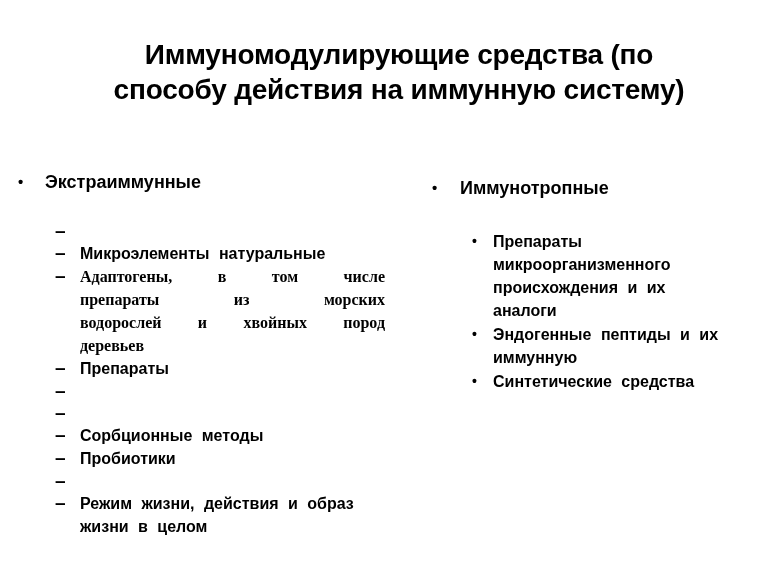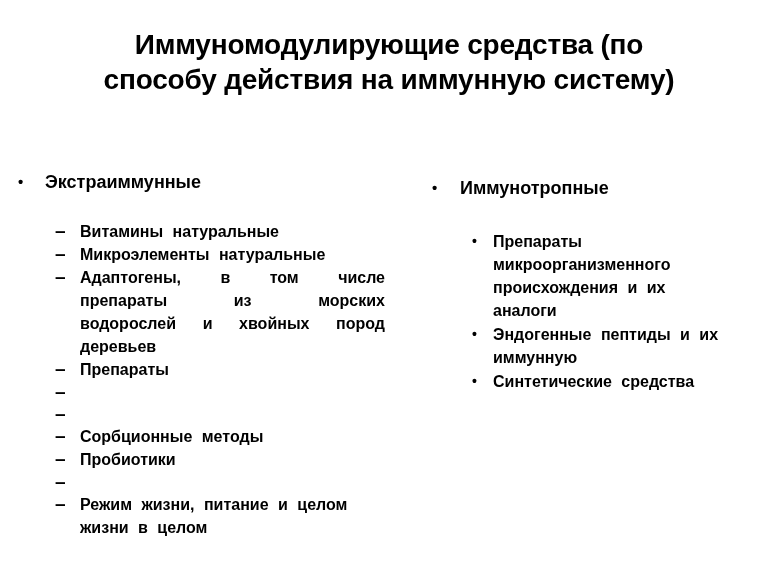--- a/index.html
+++ b/index.html
@@ -15,21 +15,21 @@
     color: #000000;
     font-family: "Liberation Sans", sans-serif;
     font-weight: 700;
     overflow: hidden;
   }
   .title {
     position: absolute;
     top: 22px;
     left: 34px;
     width: 700px;
-    margin: 5px;
+    margin: 15px;
     font-size: 28px;
     line-height: 35px;
     text-align: center;
     white-space: pre-line;
     letter-spacing: -0.2px;
   }
   .col {
     position: absolute;
   }
   .col-left  { left: 0px;   top: 170px; width: 400px; }
@@ -71,39 +71,39 @@
   .col-right .mk { width: 21px; font-size: 14px; line-height: 23px; }
   .it {
     white-space: pre-line;
     word-spacing: 5px;
   }
   .col-left  .it { width: 305px; }
   .col-right .it { width: 236px; }
   .it.justified {
     text-align: justify;
     text-align-last: justify;
+    font-family: Liberation Serif, serif;
   }
 </style>
 </head>
 <body>
 
 <div class="slide">
 
   <h1 class="title">Иммуномодулирующие средства (по
 способу действия на иммунную систему)</h1>
 
   <div class="col col-left">
     <div class="hdr">
       <span class="b1">•</span>
       <span class="hdr-text">Экстраиммунные</span>
     </div>
     <ul class="list">
       <li class="row">
         <span class="mk">–</span>
-        <div class="it">Витамины натуральные</div>
       </li>
       <li class="row">
         <span class="mk">–</span>
         <div class="it">Микроэлементы натуральные</div>
       </li>
       <li class="row">
         <span class="mk">–</span>
         <div class="it justified">Адаптогены, в том числе
 препараты из морских
 водорослей и хвойных пород
@@ -125,21 +125,21 @@
       </li>
       <li class="row">
         <span class="mk">–</span>
         <div class="it">Пробиотики</div>
       </li>
       <li class="row">
         <span class="mk">–</span>
       </li>
       <li class="row">
         <span class="mk">–</span>
-        <div class="it">Режим жизни, питание и целом
+        <div class="it">Режим жизни, действия и образ
 жизни в целом</div>
       </li>
     </ul>
   </div>
 
   <div class="col col-right">
     <div class="hdr">
       <span class="b1">•</span>
       <span class="hdr-text">Иммунотропные</span>
     </div>

